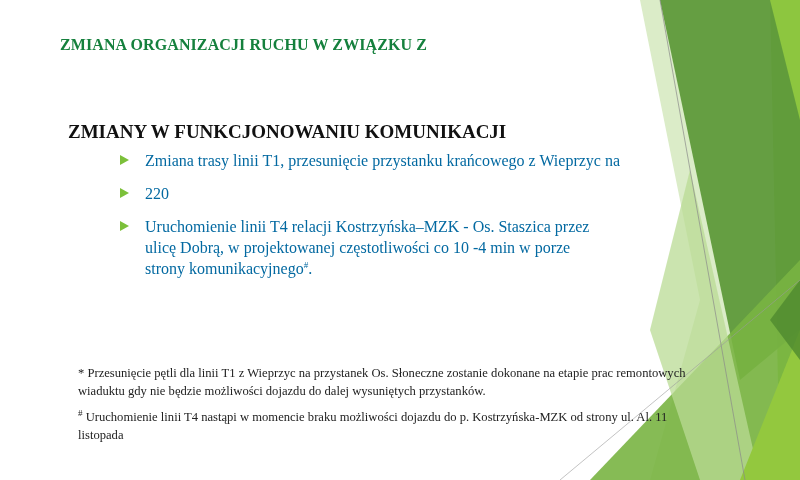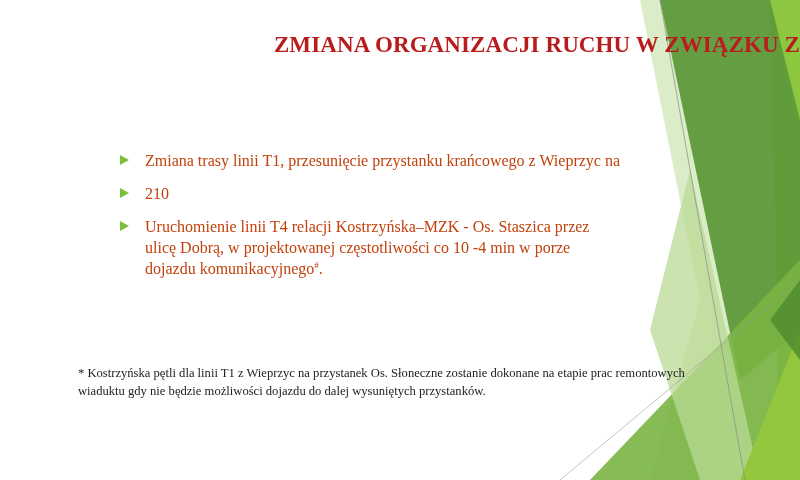--- a/index.html
+++ b/index.html
@@ -1,22 +1,22 @@
 <!DOCTYPE html>
 <html><head>
 <meta charset="utf-8">
 <style>
   html, body { margin:0; padding:0; }
   body { width:800px; height:480px; overflow:hidden; background:#ffffff; position:relative; font-family:"Liberation Serif", serif; color:#1a1a1a; }
   .deco { position:absolute; left:0; top:0; width:800px; height:480px; z-index:0; }
   .content { position:absolute; left:0; top:0; width:800px; height:480px; z-index:1; }
-  .title { position:absolute; left:60px; top:30px; width:740px; text-align:right; font-weight:bold; font-size:23px; line-height:29px; color:#b91c1c; letter-spacing:0.1px; }
+  .title { position:absolute; left:60px; top:30px; width:740px; text-align:left; font-weight:bold; font-size:16px; line-height:29px; color:#15803d; letter-spacing:0.1px; }
   .subhead { position:absolute; left:68px; top:121px; font-weight:bold; font-size:19px; color:#111; }
   .bullets { position:absolute; left:118px; top:150px; width:560px; margin:0; padding:0; list-style:none; }
-  .bullet { position:relative; padding-left:27px; font-size:16px; line-height:21px; margin-bottom:12px; color:#c2410c; }
+  .bullet { position:relative; padding-left:27px; font-size:16px; line-height:21px; margin-bottom:12px; color:#0369a1; }
   .bullet .arrow { position:absolute; left:2px; top:5px; width:0; height:0; border-top:5.5px solid transparent; border-bottom:5.5px solid transparent; border-left:9px solid #7cc03a; }
   .notes { position:absolute; left:78px; top:364px; width:712px; font-size:12.6px; line-height:18px; color:#222; }
   .note { margin-bottom:8px; }
   sup { font-size:9px; line-height:0; }
 </style>
 </head>
 <body>
 
 <svg class="deco" viewBox="0 0 800 480" xmlns="http://www.w3.org/2000/svg">
 
@@ -36,37 +36,42 @@
 
   <line x1="660" y1="0" x2="745" y2="480" stroke="#8a8a8a" stroke-width="0.7"></line>
   <line x1="560" y1="480" x2="800" y2="280" stroke="#9a9a9a" stroke-width="0.6"></line>
 </svg>
 
 <div class="content">
   <div class="title">
     <div>ZMIANA ORGANIZACJI RUCHU W ZWIĄZKU Z</div>
   </div>
 
+  <div class="subhead">ZMIANY W FUNKCJONOWANIU KOMUNIKACJI</div>
 
   <ul class="bullets">
     <li class="bullet">
       <span class="arrow"></span>
       <div>Zmiana trasy linii T1, przesunięcie przystanku krańcowego z Wieprzyc na</div>
     </li>
     <li class="bullet">
       <span class="arrow"></span>
-      <div>210</div>
+      <div>220</div>
     </li>
     <li class="bullet">
       <span class="arrow"></span>
       <div>Uruchomienie linii T4 relacji Kostrzyńska–MZK  -  Os. Staszica przez</div>
       <div>ulicę Dobrą, w projektowanej częstotliwości co 10 -4 min w porze</div>
-      <div><span>dojazdu komunikacyjnego</span><sup>#</sup><span>.</span></div>
+      <div><span>strony komunikacyjnego</span><sup>#</sup><span>.</span></div>
     </li>
   </ul>
 
   <div class="notes">
     <div class="note">
-      <div><span>* </span><span>Kostrzyńska pętli dla linii T1 z Wieprzyc na przystanek Os. Słoneczne zostanie dokonane na etapie prac remontowych</span></div>
+      <div><span>* </span><span>Przesunięcie pętli dla linii T1 z Wieprzyc na przystanek Os. Słoneczne zostanie dokonane na etapie prac remontowych</span></div>
       <div>wiaduktu gdy nie będzie możliwości dojazdu do dalej wysuniętych przystanków.</div>
+    </div>
+    <div class="note">
+      <div><sup>#</sup><span> Uruchomienie linii T4 nastąpi w momencie braku możliwości dojazdu do p. Kostrzyńska-MZK od strony ul. Al. 11</span></div>
+      <div>listopada</div>
     </div>
   </div>
 </div>
 
 </body></html>

